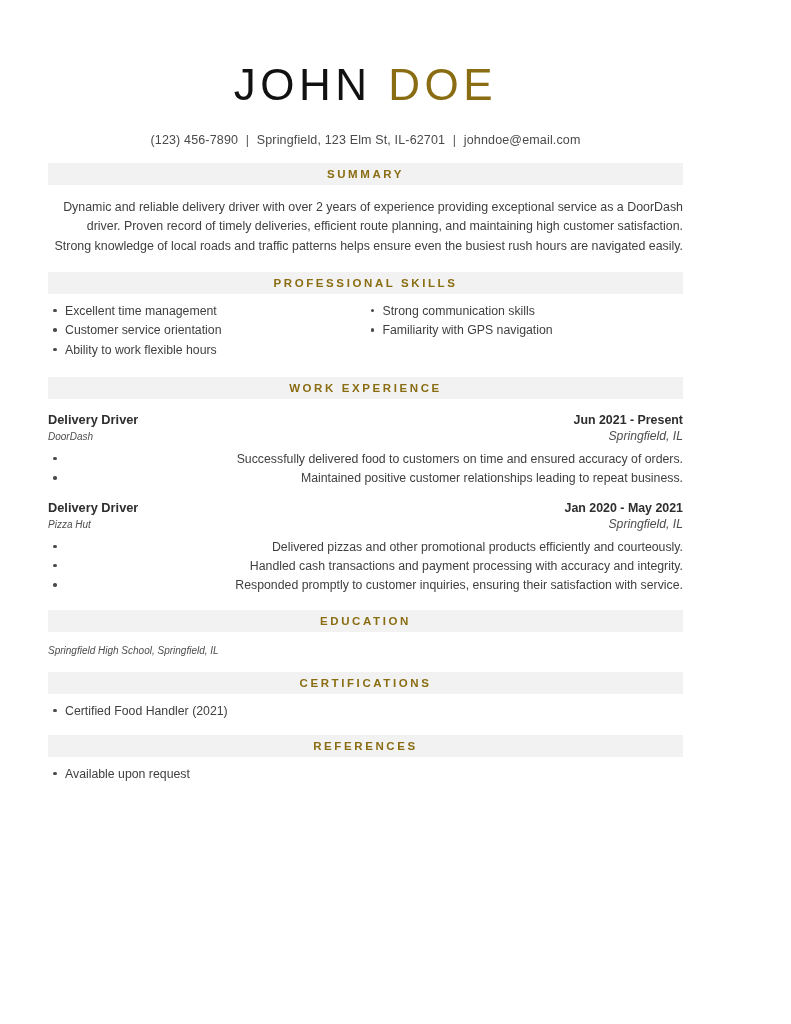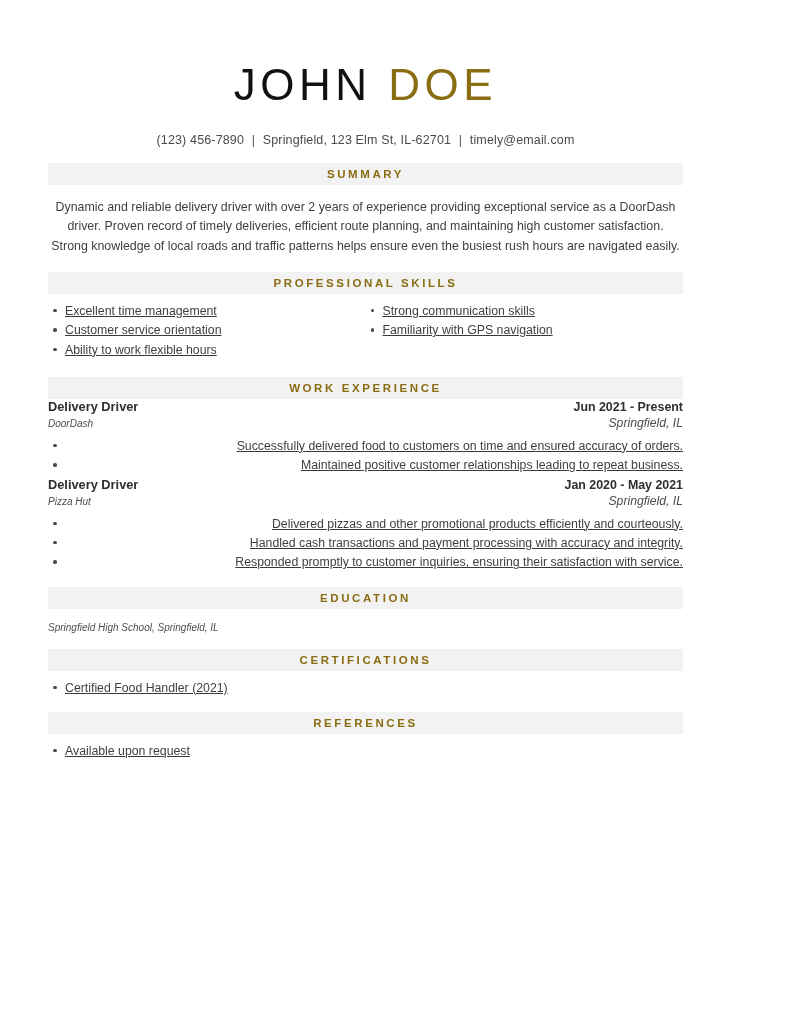--- a/index.html
+++ b/index.html
@@ -61,28 +61,27 @@
     color: #8a6d12;
     margin-top: 16px;
   }
 
   
   .summary {
     margin-top: 13px;
     font-size: 12.4px;
     line-height: 1.55;
     color: #3f3f3f;
-    text-align: center;
+    text-align: right;
   }
 
   ul.bullets {
     list-style: none;
     margin: 9px 0 0 0;
     padding: 0;
-    text-decoration: underline;
   }
   ul.bullets li {
     position: relative;
     padding-left: 17px;
     font-size: 12.3px;
     line-height: 1.33;
     color: #3f3f3f;
     margin-bottom: 3px;
   }
   ul.bullets li:before {
@@ -100,21 +99,21 @@
     display: flex;
     margin-top: 4px;
   }
   .skills-col {
     width: 50%;
     box-sizing: border-box;
   }
   .skills-col ul.bullets { margin-top: 5px; }
 
   
-  .entry { }
+  .entry { margin-top: 13px; }
   .entry-row {
     display: flex;
     justify-content: space-between;
     align-items: baseline;
   }
   .entry-title {
     font-size: 12.8px;
     font-weight: bold;
     color: #2e2e2e;
   }
@@ -152,21 +151,21 @@
 
   <div class="name-line">
     <span class="name-first">JOHN</span><span> </span><span class="name-last">DOE</span>
   </div>
 
   <div class="contact-line">
     <span>(123) 456-7890</span>
     <span class="contact-sep">|</span>
     <span>Springfield, 123 Elm St, IL-62701</span>
     <span class="contact-sep">|</span>
-    <span>timely@email.com</span>
+    <span>johndoe@email.com</span>
   </div>
 
   <div class="section-band">SUMMARY</div>
   <div class="summary">Dynamic and reliable delivery driver with over 2 years of experience providing exceptional service as a DoorDash driver. Proven record of timely deliveries, efficient route planning, and maintaining high customer satisfaction. Strong knowledge of local roads and traffic patterns helps ensure even the busiest rush hours are navigated easily.</div>
 
   <div class="section-band">PROFESSIONAL SKILLS</div>
   <div class="skills-cols">
     <div class="skills-col">
       <ul class="bullets">
         <li>Excellent time management</li>

